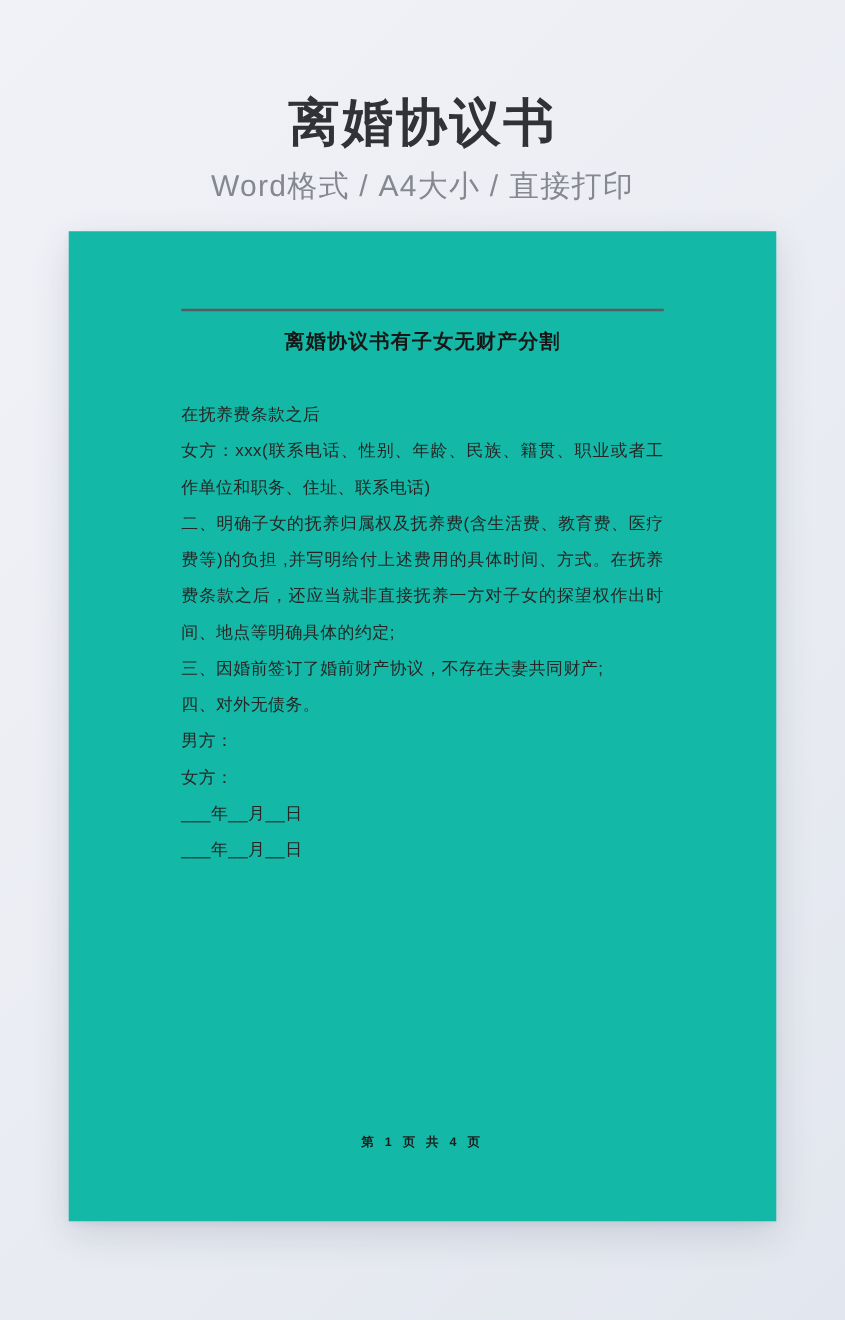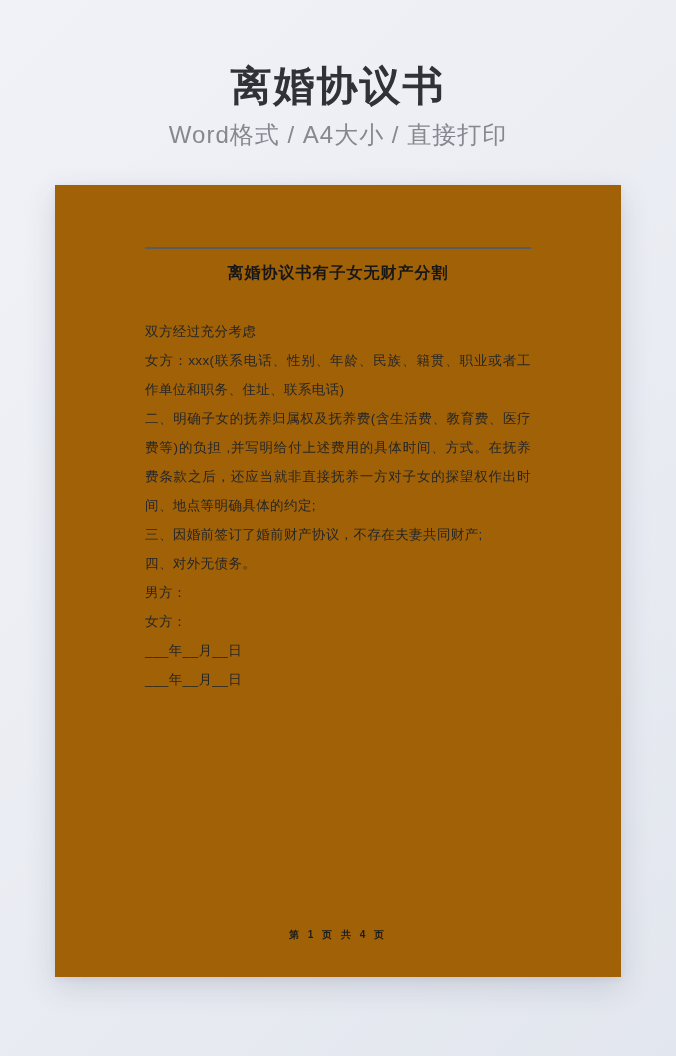--- a/index.html
+++ b/index.html
@@ -14,21 +14,21 @@
 
   
   .header {
     position: absolute;
     top: 0; left: 0;
     width: 676px;
     height: 185px;
     text-align: center;
   }
   .header-title {
-    margin: 0;
+    margin: 12px;
     padding-top: 64px;
     font-size: 41px;
     font-weight: bold;
     letter-spacing: 2px;
     color: #303237;
     line-height: 1.1;
   }
   .header-subtitle {
     margin-top: 10px;
     font-size: 24px;
@@ -37,21 +37,21 @@
     text-align: center;
   }
 
   
   .paper {
     position: absolute;
     left: 55px;
     top: 185px;
     width: 566px;
     height: 792px;
-    background: #a16207;
+    background: #14b8a6;
     box-shadow: 0 10px 28px rgba(55, 65, 95, 0.16), 0 2px 6px rgba(55, 65, 95, 0.08);
     box-sizing: border-box;
     padding: 62px 90px 0 90px;
   }
   .title-rule {
     border: none;
     margin: 0;
     height: 2px;
     background: #595c60;
   }
@@ -70,21 +70,21 @@
     margin: 0;
     font-size: 13.5px;
     line-height: 29px;
     color: #262626;
     text-align: justify;
     letter-spacing: 0.4px;
   }
   .doc-footer {
     position: absolute;
     left: 0;
-    bottom: 35px;
+    bottom: 56px;
     width: 100%;
     text-align: center;
     font-size: 10px;
     font-weight: bold;
     letter-spacing: 3px;
     color: #1c1c1c;
   }
 </style>
 </head>
 <body>
@@ -92,21 +92,21 @@
 <div class="header">
   <h1 class="header-title">离婚协议书</h1>
   <div class="header-subtitle">Word格式 / A4大小 / 直接打印</div>
 </div>
 
 <div class="paper">
   <hr class="title-rule">
   <h2 class="doc-title">离婚协议书有子女无财产分割</h2>
   <div class="doc-body">
 
-      <p class="doc-para">双方经过充分考虑</p>
+      <p class="doc-para">在抚养费条款之后</p>
 
 
       <p class="doc-para">女方：xxx(联系电话、性别、年龄、民族、籍贯、职业或者工作单位和职务、住址、联系电话)</p>
 
 
 
       <p class="doc-para">二、明确子女的抚养归属权及抚养费(含生活费、教育费、医疗费等)的负担 ,并写明给付上述费用的具体时间、方式。在抚养费条款之后，还应当就非直接抚养一方对子女的探望权作出时间、地点等明确具体的约定;</p>
 
       <p class="doc-para">三、因婚前签订了婚前财产协议，不存在夫妻共同财产;</p>
 

